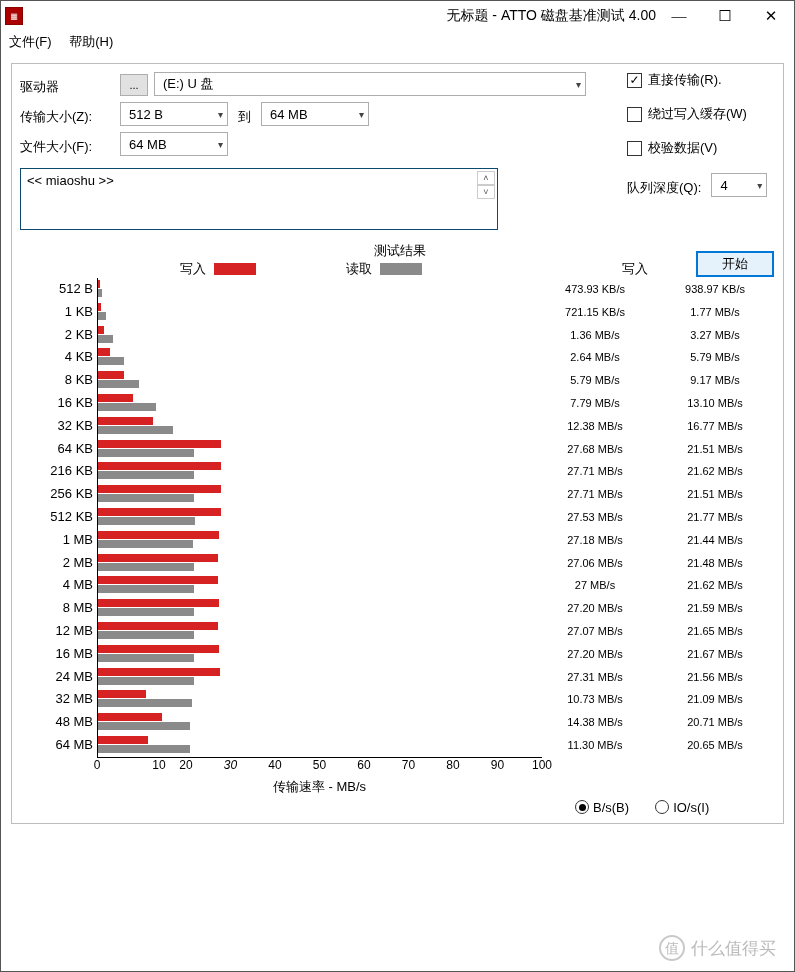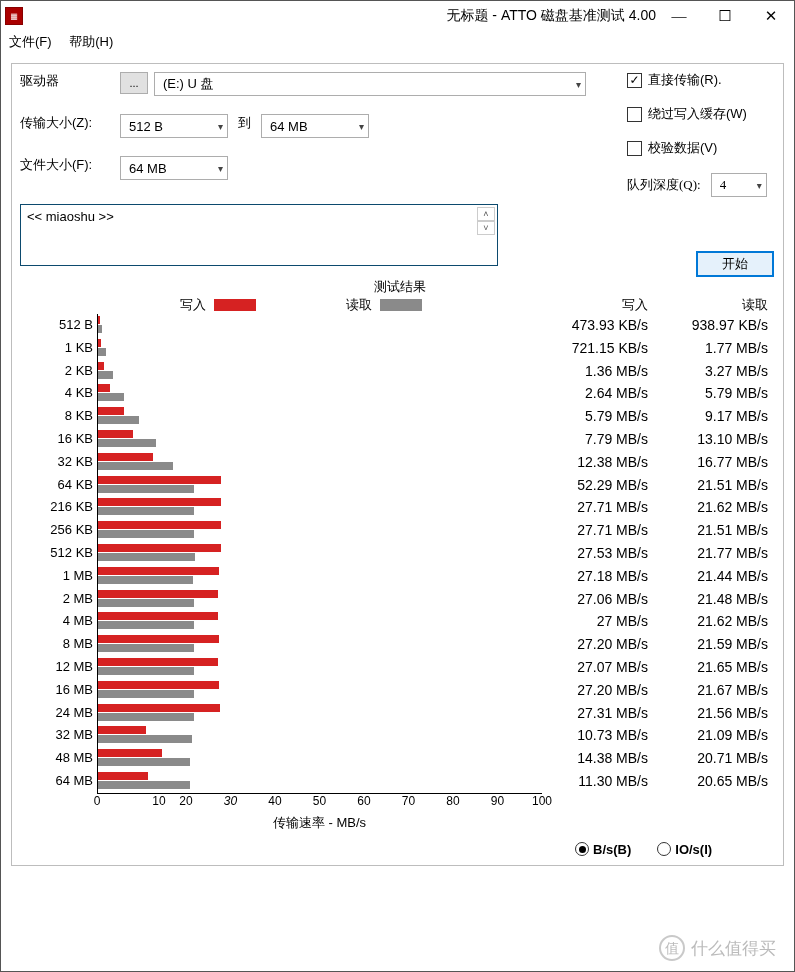--- a/index.html
+++ b/index.html
@@ -6,30 +6,30 @@
   body { margin:0; font-family:"Microsoft YaHei","Segoe UI",sans-serif; font-size:13px; background:#fff; color:#000; }
   .window { width:795px; height:972px; border:1px solid #555; position:relative; background:#fff; }
   .titlebar { display:flex; align-items:center; height:30px; padding:0 0 0 4px; }
   .app-icon { width:18px; height:18px; background:#a00; border:1px solid #800; margin-right:6px; display:flex; align-items:center; justify-content:center; font-size:8px; color:#fff; }
   .title { flex:1; font-size:14px;text-align:right; }
   .winbtn { width:46px; height:30px; display:flex; align-items:center; justify-content:center; font-size:15px; font-family:"Segoe UI Symbol"; }
   .menubar { padding:2px 8px 6px 8px; font-size:13px; }
   .menubar span { margin-right:14px; }
   .body { padding:6px 10px 0 10px; }
   .panel { border:1px solid #bdbdbd; padding:8px 8px 8px 8px; }
-  .row { display:flex; align-items:flex-start; margin-bottom:18px; }
+  .row { display:flex; align-items:flex-end; margin-bottom:6px; }
   .lbl { width:100px; }
   .sq { width:28px; height:22px; border:1px solid #adadad; background:#e1e1e1; text-align:center; margin-right:6px; font-size:11px; line-height:20px; }
   .combo { height:24px; border:1px solid #adadad; background:#fff; display:flex; align-items:center; padding:0 4px 0 8px; }
   .combo .txt { flex:1; }
   .caret { font-size:10px; color:#444; }
   .checks { position:absolute; left:626px; top:70px; }
   .chk { display:flex; align-items:center; margin-bottom:16px; }
   .chk .box { width:15px; height:15px; border:1px solid #333; margin-right:6px; display:flex; align-items:center; justify-content:center; font-size:12px; }
-  .qd { display:flex; align-items:center; margin-top:12px;font-family:Liberation Serif, serif; }
+  .qd { display:flex; align-items:flex-end; margin-top:12px; }
   .desc { border:1px solid #0c4a6e; width:478px; height:62px; padding:4px 6px; position:relative; margin-top:6px; }
   .spin { position:absolute; right:2px; top:2px; width:18px; }
   .spin div { height:14px; border:1px solid #ccc; font-size:9px; text-align:center; line-height:12px; color:#555; }
   .startbtn { position:absolute; left:695px; top:250px; width:78px; height:26px; border:2px solid #0078d7; background:#e5f1fb; text-align:center; line-height:22px; }
   .results { margin-top:12px; }
   .rtitle { text-align:center; margin-left:340px; width:80px; }
   .legend { display:flex; justify-content:flex-start; margin-left:160px; }
   .leg { display:flex; align-items:center; margin-right:90px; }
   .leg .sw { width:42px; height:12px; margin-left:8px; }
   .chartarea { display:flex; }
@@ -40,22 +40,22 @@
   .bar { position:absolute; height:8px; }
   .bar.w { background:#d62222; top:2px; }
   .bar.r { background:#8a8a8a; top:11px; }
   .xaxis { position:relative; height:18px; margin-left:77px; width:445px; }
   .xaxis .tick { position:absolute; top:0; width:30px; text-align:center; margin-left:-15px; font-size:12px; }
   .xlabel { text-align:center; margin-left:77px; width:445px; padding-top:2px; }
   .nums { display:flex; }
   .numhdr { display:flex; }
   .numhdr div { width:120px; text-align:right; padding-right:14px; }
   .ncol { width:120px; text-align:right; }
-  .ncol div { height:22.8px; line-height:22.8px; padding-right:14px; font-size:14px; }
-  .radios { display:flex; margin-left:555px; margin-top:10px;font-weight:bold; }
+  .ncol div { height:22.8px; line-height:22.8px; padding-right:14px; font-size:11px;text-align:center; }
+  .radios { display:flex; margin-left:555px; margin-top:4px; }
   .radio { display:flex; align-items:center; margin-right:26px; }
   .rcirc { width:14px; height:14px; border:1px solid #333; border-radius:50%; margin-right:4px; display:flex; align-items:center; justify-content:center; }
   .rcirc .dot { width:7px; height:7px; background:#000; border-radius:50%; }
   .footer { margin-top:6px; border:1px solid #bbb; height:36px; background:linear-gradient(#fefce8,#fbf2c8); display:flex; align-items:center; padding:0 6px; }
   .atto { background:#c41e1e; color:#fff; font-weight:bold; font-style:italic; padding:3px 10px; font-size:15px; margin-right:30px; }
   .red { color:#c22; font-size:14px; font-weight:bold; }
   .watermark { position:absolute; right:18px; bottom:10px; color:rgba(120,120,120,0.5); font-size:17px; display:flex; align-items:center; }
   .watermark .c { width:26px; height:26px; border:2px solid rgba(120,120,120,0.4); border-radius:50%; text-align:center; line-height:22px; margin-right:6px; font-size:14px; }
 </style>
 </head>
@@ -287,21 +287,21 @@
             </div>
             <div class="nums">
               <div class="ncol" id="wcol">
                   <div>473.93 KB/s</div>
                   <div>721.15 KB/s</div>
                   <div>1.36 MB/s</div>
                   <div>2.64 MB/s</div>
                   <div>5.79 MB/s</div>
                   <div>7.79 MB/s</div>
                   <div>12.38 MB/s</div>
-                  <div>52.29 MB/s</div>
+                  <div>27.68 MB/s</div>
                   <div>27.71 MB/s</div>
                   <div>27.71 MB/s</div>
                   <div>27.53 MB/s</div>
                   <div>27.18 MB/s</div>
                   <div>27.06 MB/s</div>
                   <div>27 MB/s</div>
                   <div>27.20 MB/s</div>
                   <div>27.07 MB/s</div>
                   <div>27.20 MB/s</div>
                   <div>27.31 MB/s</div>

